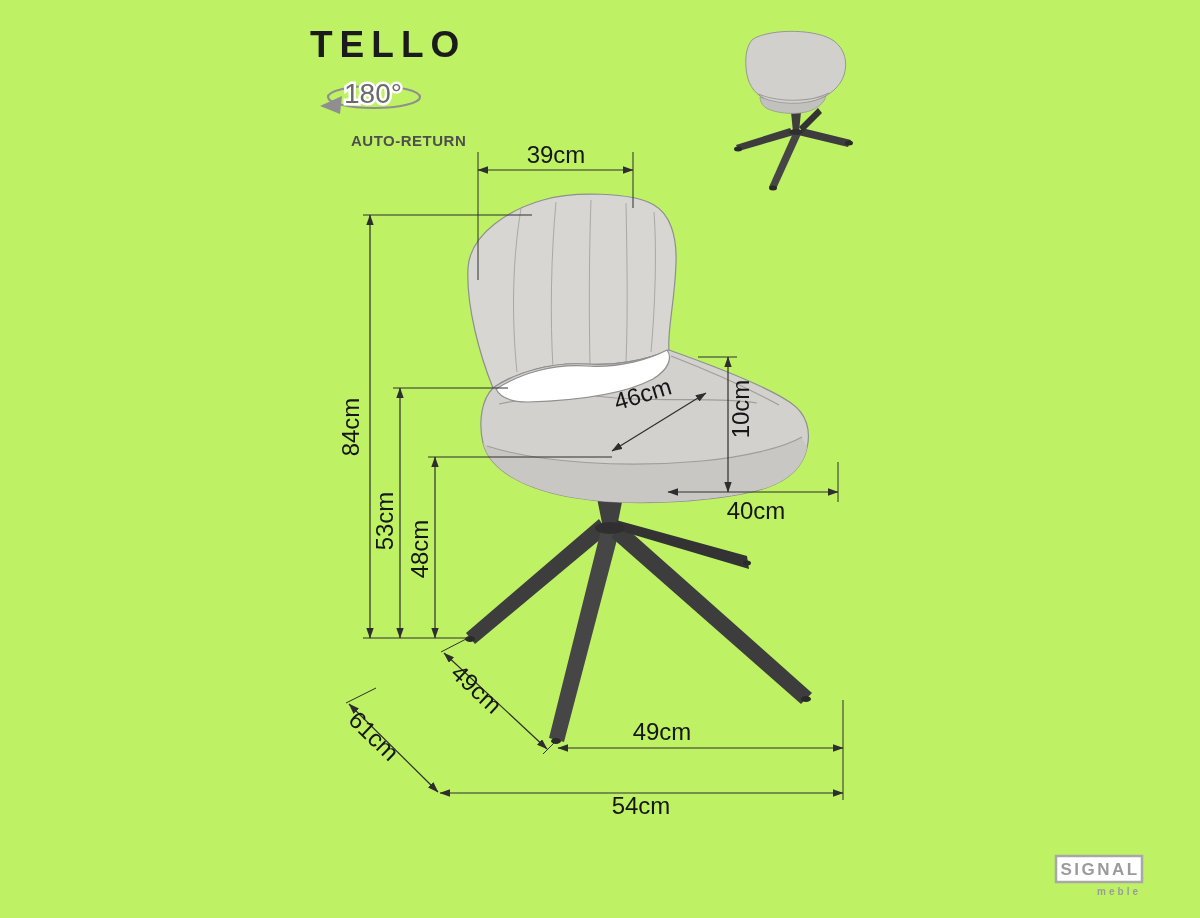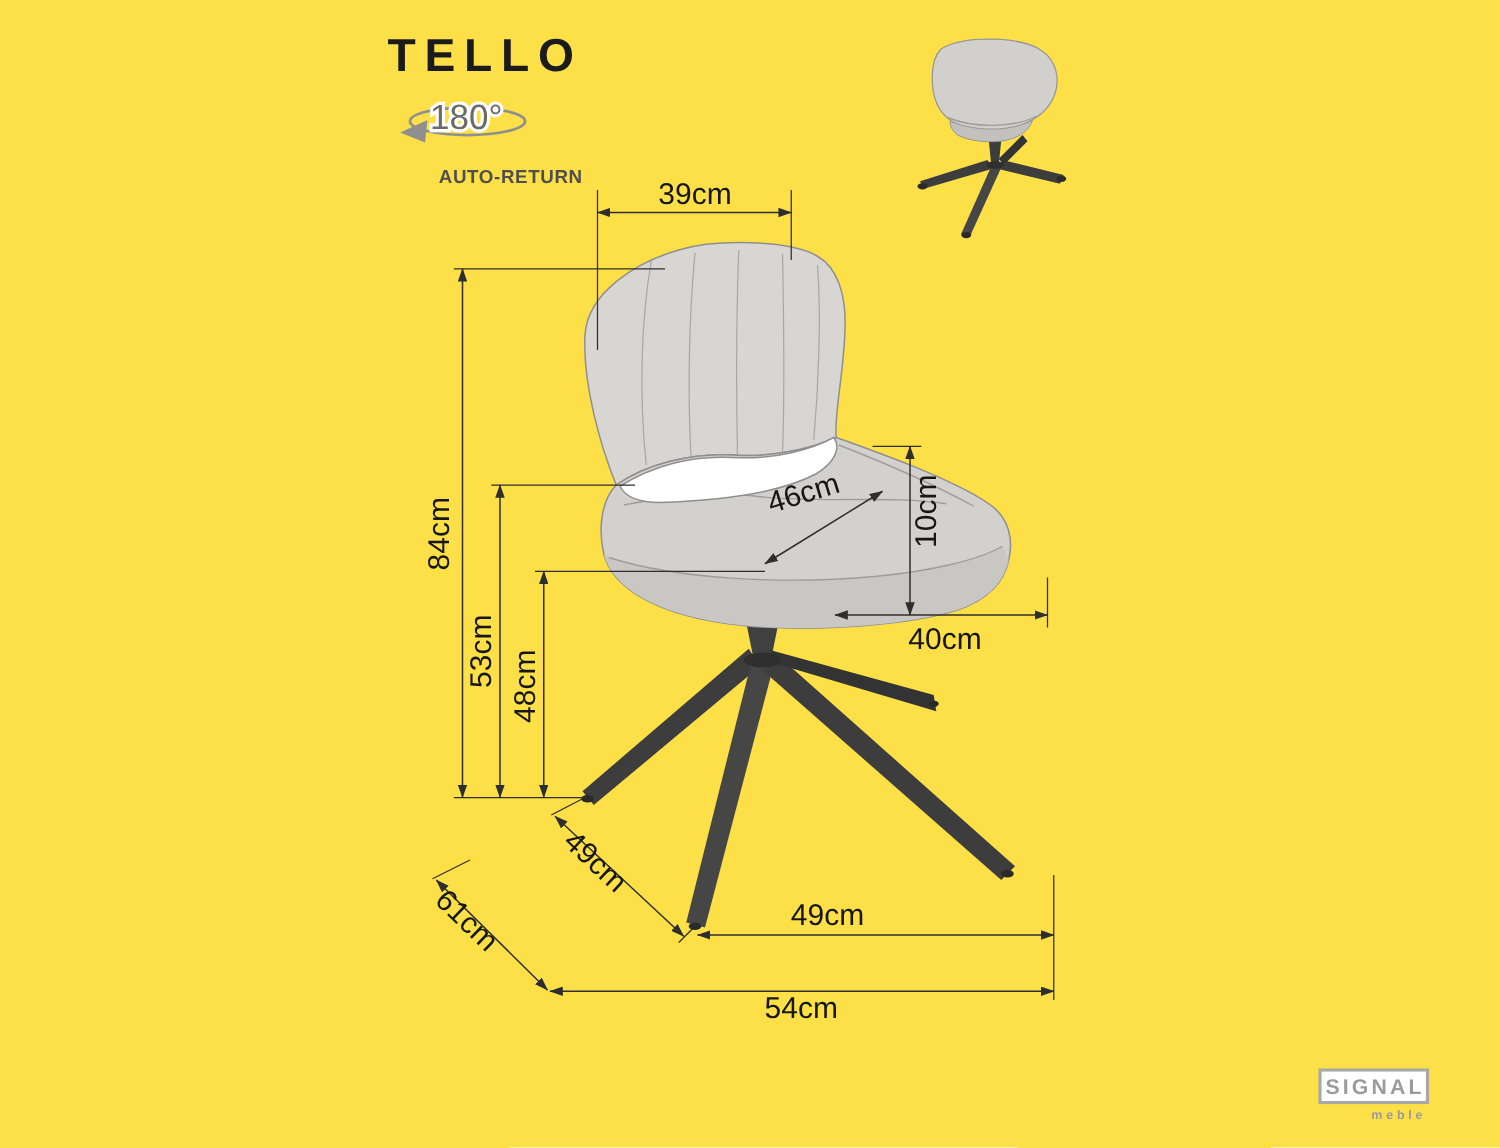--- a/index.html
+++ b/index.html
@@ -1,16 +1,16 @@
 <!DOCTYPE html>
 <html><head>
 <meta charset="utf-8">
 <style>
   html,body{margin:0;padding:0;background:#ffffff;}
-  .page{position:relative;width:1200px;height:918px;background:#fde047;overflow:hidden;
+  .page{position:relative;width:1200px;height:918px;background:#bef264;overflow:hidden;
         font-family:"Liberation Sans",sans-serif;}
   svg{position:absolute;left:0;top:0;}
   .dim-label{font-family:"Liberation Sans",sans-serif;font-size:24px;fill:#161616;}
   .title-text{font-family:"Liberation Sans",sans-serif;font-size:37px;font-weight:bold;
               fill:#1b1b1b;letter-spacing:7px;}
   .deg-text{font-family:"Liberation Sans",sans-serif;font-size:28px;fill:#6a6a6a;
             paint-order:stroke;stroke:#ffffff;stroke-width:5px;}
   .auto-text{font-family:"Liberation Sans",sans-serif;font-size:15px;font-weight:bold;
              fill:#4f4f4f;letter-spacing:.5px;}
   .brand-text{font-family:"Liberation Sans",sans-serif;font-size:17px;font-weight:bold;

